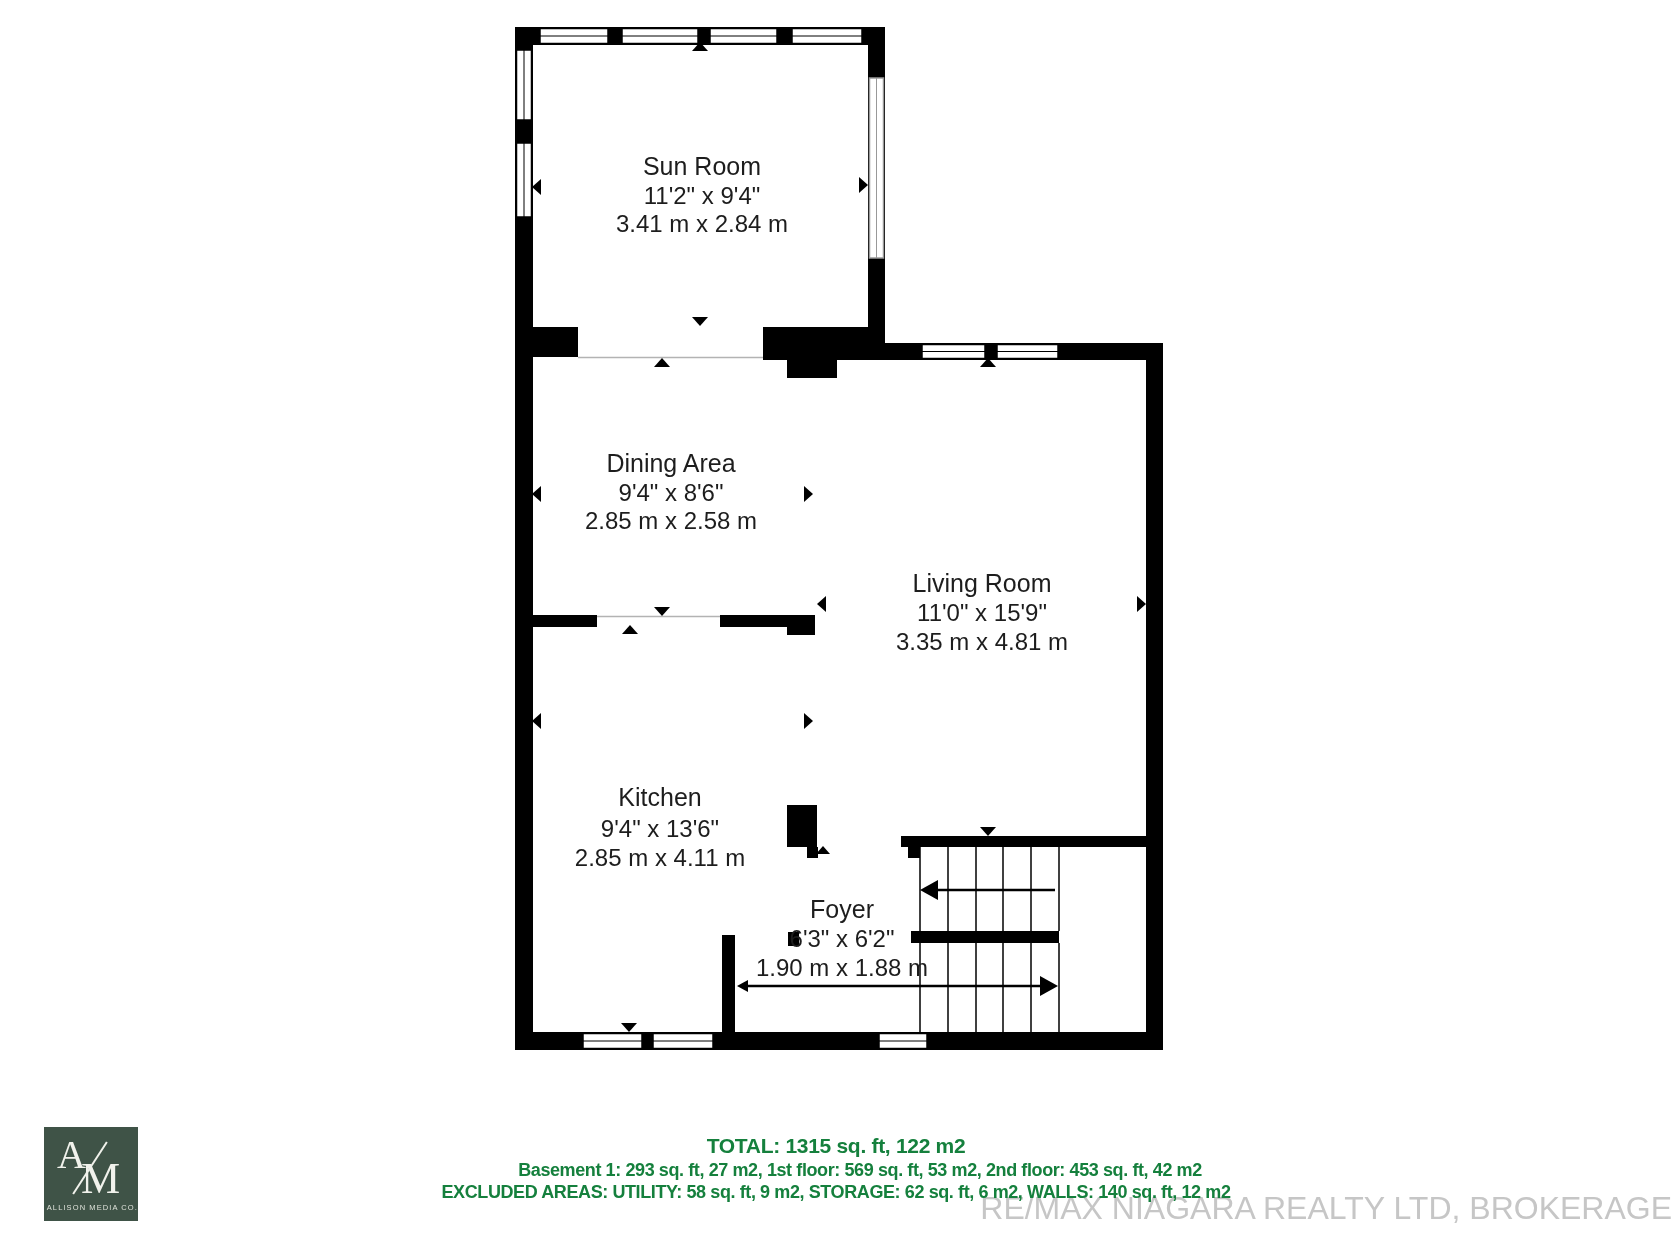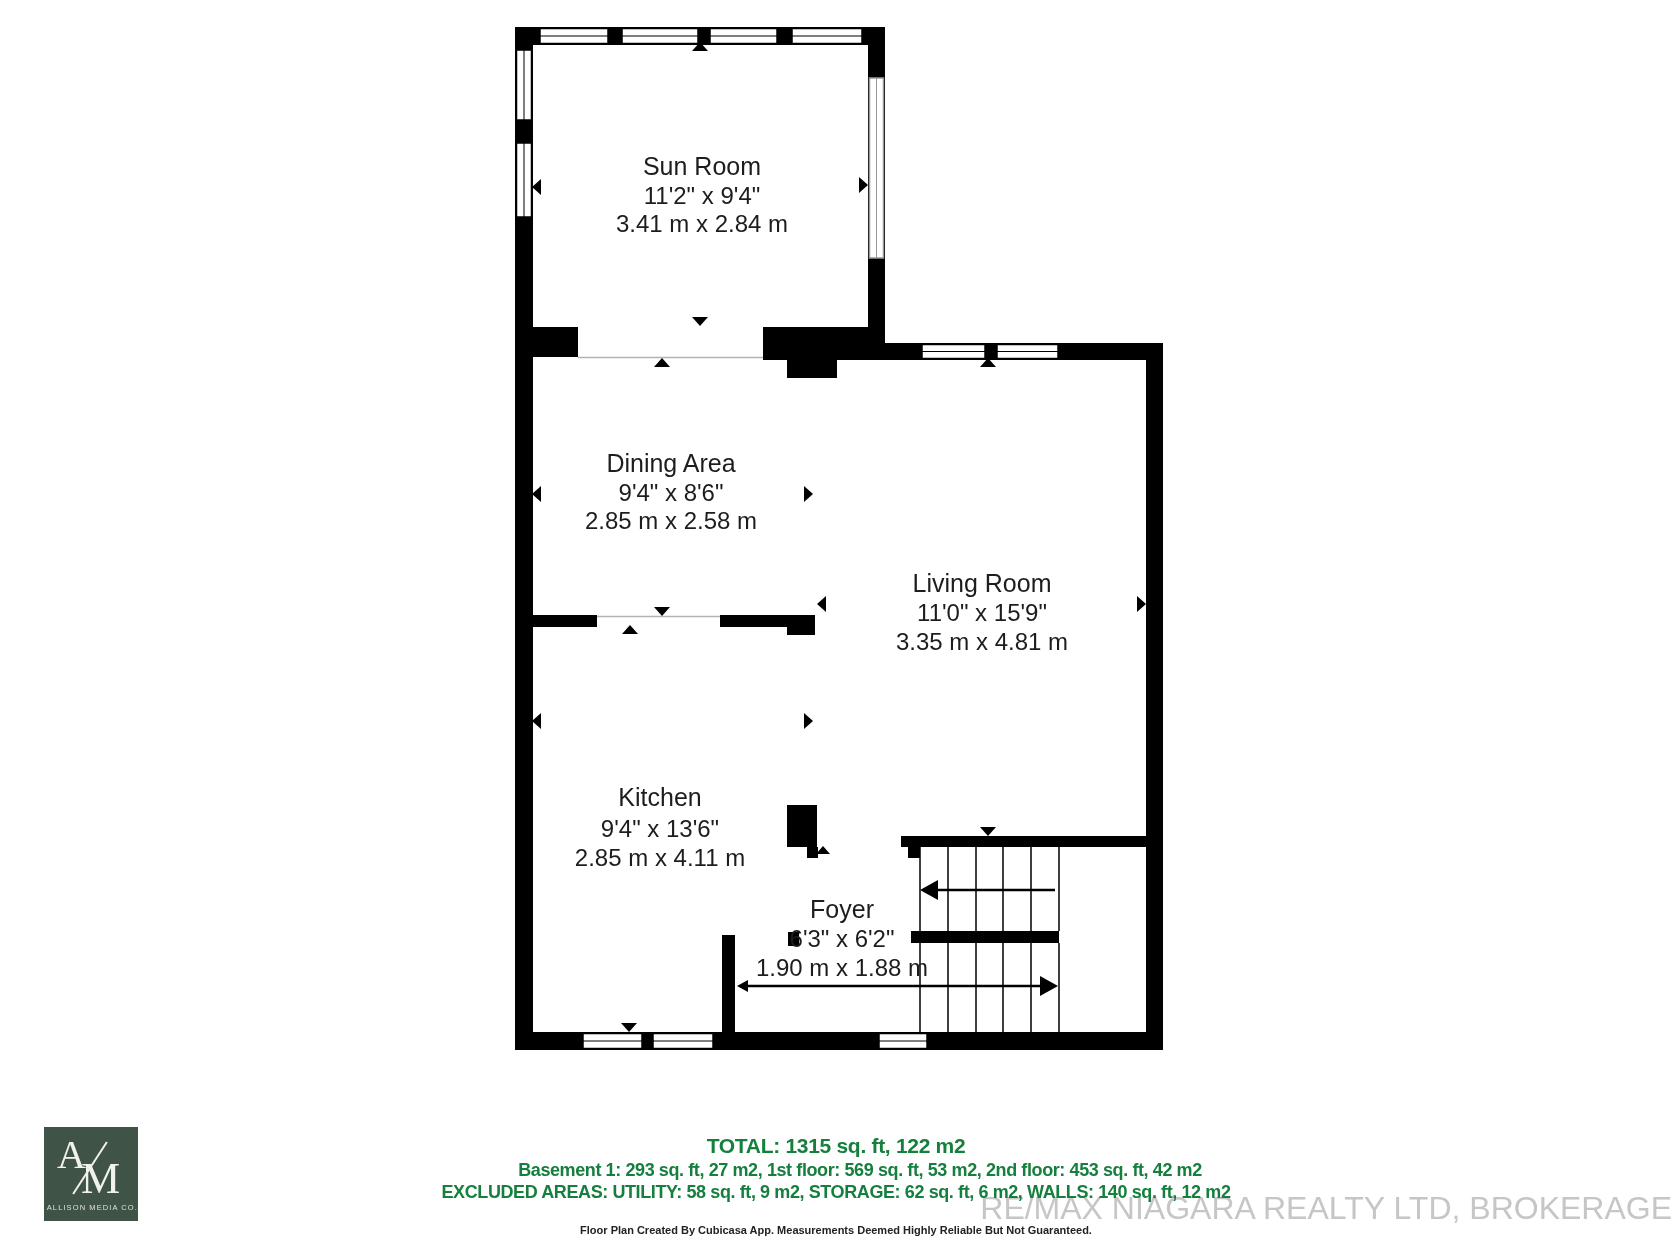--- a/index.html
+++ b/index.html
@@ -166,21 +166,20 @@
         <text class="room-dims" x="842" y="947">6'3" x 6'2"</text>
         <text class="room-dims" x="842" y="976">1.90 m x 1.88 m</text>
       </g>
     </g>
   </svg>
 
   <div class="watermark">RE/MAX NIAGARA REALTY LTD, BROKERAGE</div>
   <div class="summary-line line-total">TOTAL: 1315 sq. ft, 122 m2</div>
   <div class="summary-line line-floors">Basement 1: 293 sq. ft, 27 m2, 1st floor: 569 sq. ft, 53 m2, 2nd floor: 453 sq. ft, 42 m2</div>
   <div class="summary-line line-excluded">EXCLUDED AREAS: UTILITY: 58 sq. ft, 9 m2, STORAGE: 62 sq. ft, 6 m2, WALLS: 140 sq. ft, 12 m2</div>
-  <div class="disclaimer">Floor Plan Created By Cubicasa App. Measurements Deemed Highly Reliable But Not Guaranteed.</div>
 
   <div class="logo">
     <div class="logo-box" style="background: rgb(63, 83, 71);"></div>
     <div class="logo-a">A</div>
     <div class="logo-slash"></div>
     <div class="logo-m">M</div>
     <div class="logo-caption">ALLISON MEDIA CO.</div>
   </div>
 
 </div>

